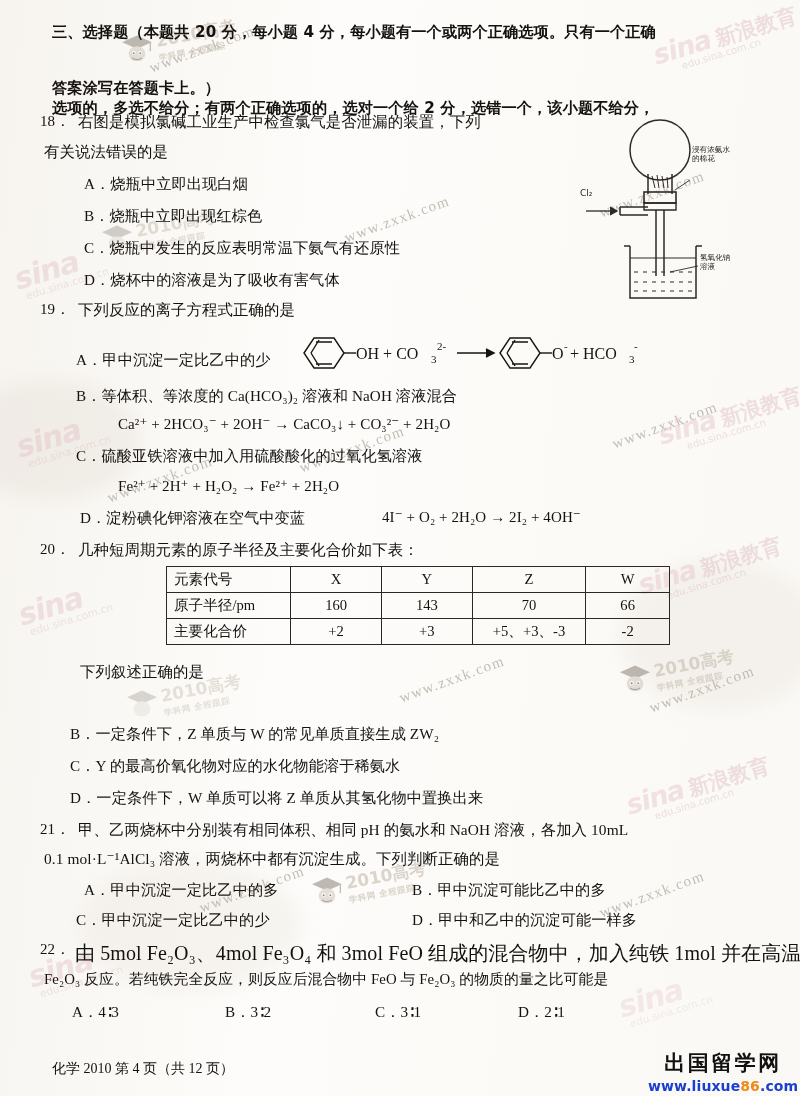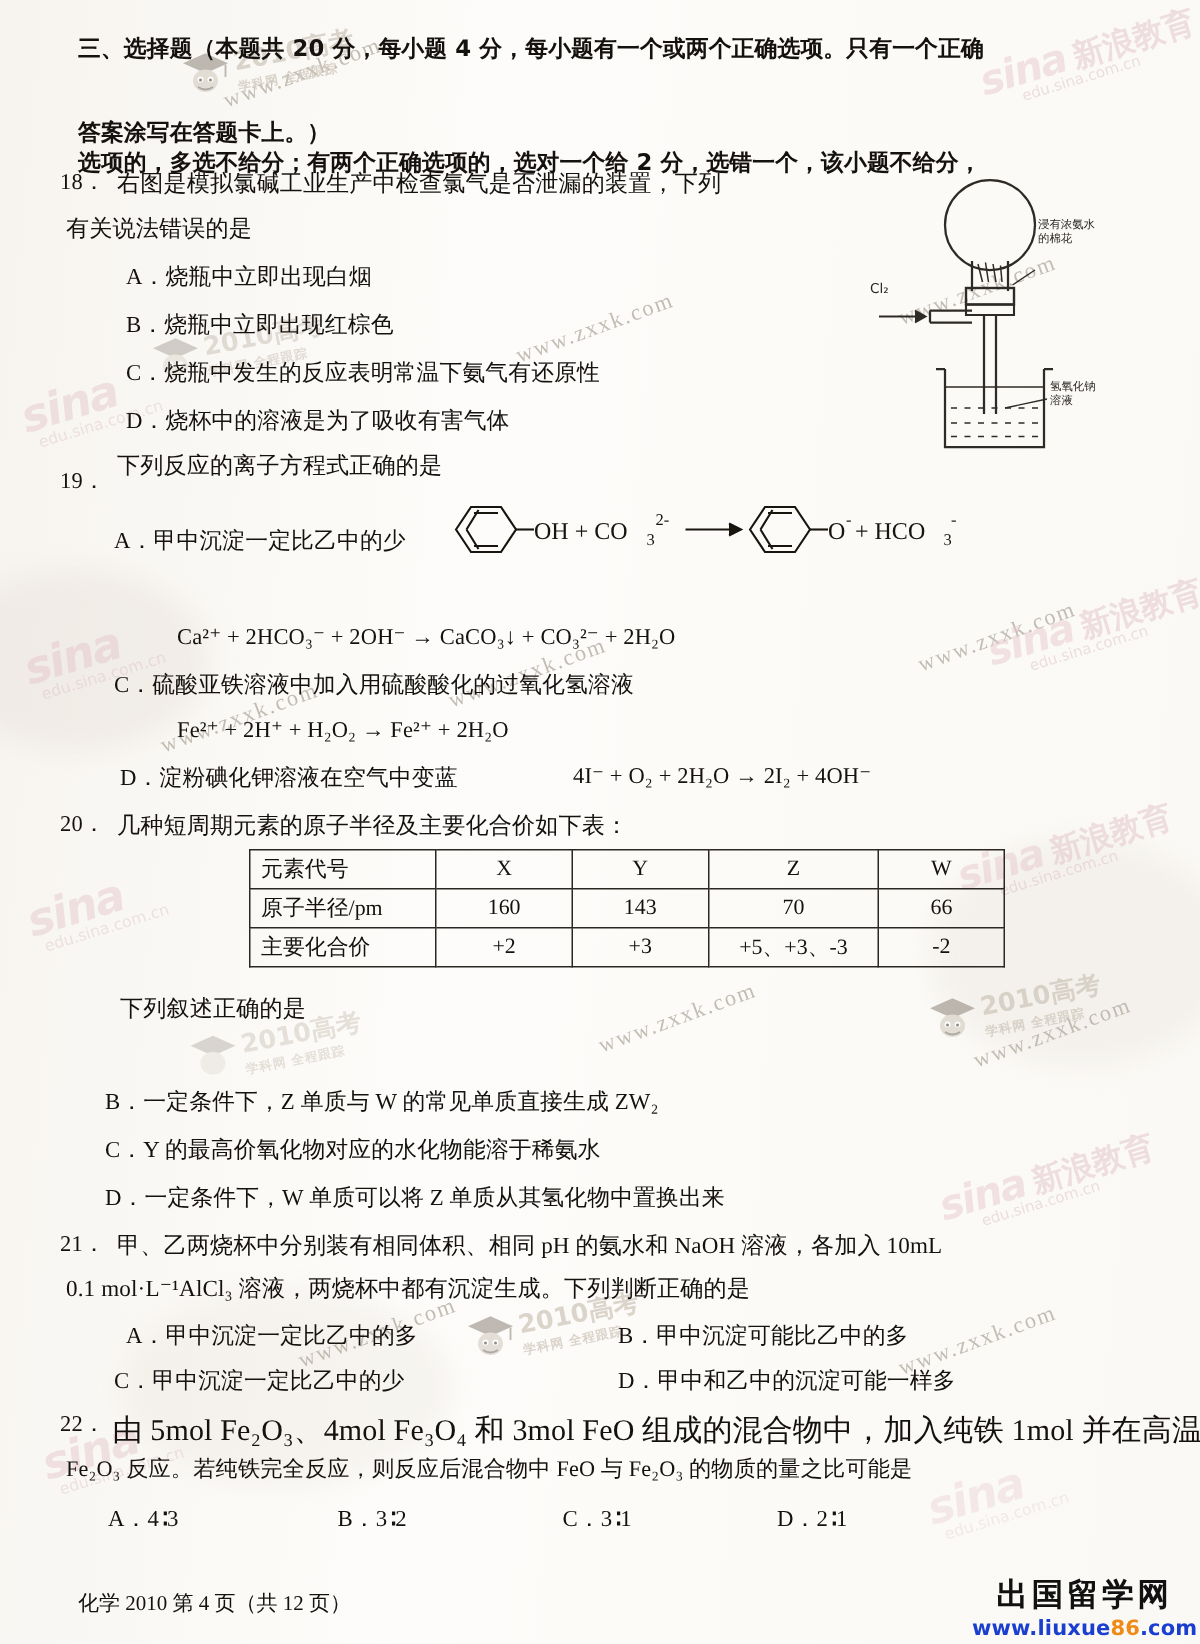--- a/index.html
+++ b/index.html
@@ -277,21 +277,21 @@
         <path d="M38 101 L45 105 L38 109" fill="#2e2a26"></path>
       </g>
     </svg>
     <div class="dlabel" style="left:8px;top:82px;font-size:9px;">Cl₂</div>
     <div class="dlabel" style="left:120px;top:40px;">浸有浓氨水
 的棉花</div>
     <div class="dlabel" style="left:128px;top:148px;">氢氧化钠
 溶液</div>
   </div>
 
-  <div class="line qnum" style="left:40px;top:300px;margin-top:11px;">19．</div>
+  <div class="line qnum" style="left:40px;top:300px;">19．</div>
   <div class="line" style="left:78px;top:300px;">下列反应的离子方程式正确的是</div>
 
   <div class="line opt" style="left:76px;top:350px;">A．甲中沉淀一定比乙中的少</div>
   <div style="position:absolute;left:298px;top:330px;">
     <svg width="340" height="46" viewBox="0 0 340 46">
       <g stroke="#18150f" fill="none" stroke-width="1.4">
 
         <polygon points="6,23 16,8 36,8 46,23 36,38 16,38"></polygon>
         <path d="M18,12 L34,12 M13,23 L21,10 M13,23 L21,36 M18,34 L34,34"></path>
 
@@ -308,20 +308,21 @@
       <text x="133" y="33" font-family="Liberation Serif, serif" font-size="11" fill="#18150f">3</text>
       <text x="139" y="20" font-family="Liberation Serif, serif" font-size="11" fill="#18150f">2-</text>
       <text x="254" y="29" font-family="Liberation Serif, serif" font-size="16" fill="#18150f">O</text>
       <text x="266" y="20" font-family="Liberation Serif, serif" font-size="11" fill="#18150f">-</text>
       <text x="272" y="29" font-family="Liberation Serif, serif" font-size="16" fill="#18150f">+ HCO</text>
       <text x="331" y="33" font-family="Liberation Serif, serif" font-size="11" fill="#18150f">3</text>
       <text x="336" y="20" font-family="Liberation Serif, serif" font-size="11" fill="#18150f">-</text>
     </svg>
   </div>
 
+  <div class="line opt" style="left:76px;top:386px;">B．等体积、等浓度的 Ca(HCO₃)₂ 溶液和 NaOH 溶液混合</div>
   <div class="line sci" style="left:118px;top:415px;font-size:15px;">Ca²⁺ + 2HCO₃⁻ + 2OH⁻ → CaCO₃↓ + CO₃²⁻ + 2H₂O</div>
 
   <div class="line opt" style="left:76px;top:446px;">C．硫酸亚铁溶液中加入用硫酸酸化的过氧化氢溶液</div>
   <div class="line sci" style="left:118px;top:477px;font-size:15px;">Fe²⁺ + 2H⁺ + H₂O₂ → Fe²⁺ + 2H₂O</div>
 
   <div class="line opt" style="left:80px;top:508px;">D．淀粉碘化钾溶液在空气中变蓝</div>
   <div class="line sci" style="left:382px;top:508px;font-size:15px;">4I⁻ + O₂ + 2H₂O → 2I₂ + 4OH⁻</div>
 
   <div class="line qnum" style="left:40px;top:540px;">20．</div>
   <div class="line" style="left:78px;top:540px;">几种短周期元素的原子半径及主要化合价如下表：</div>

